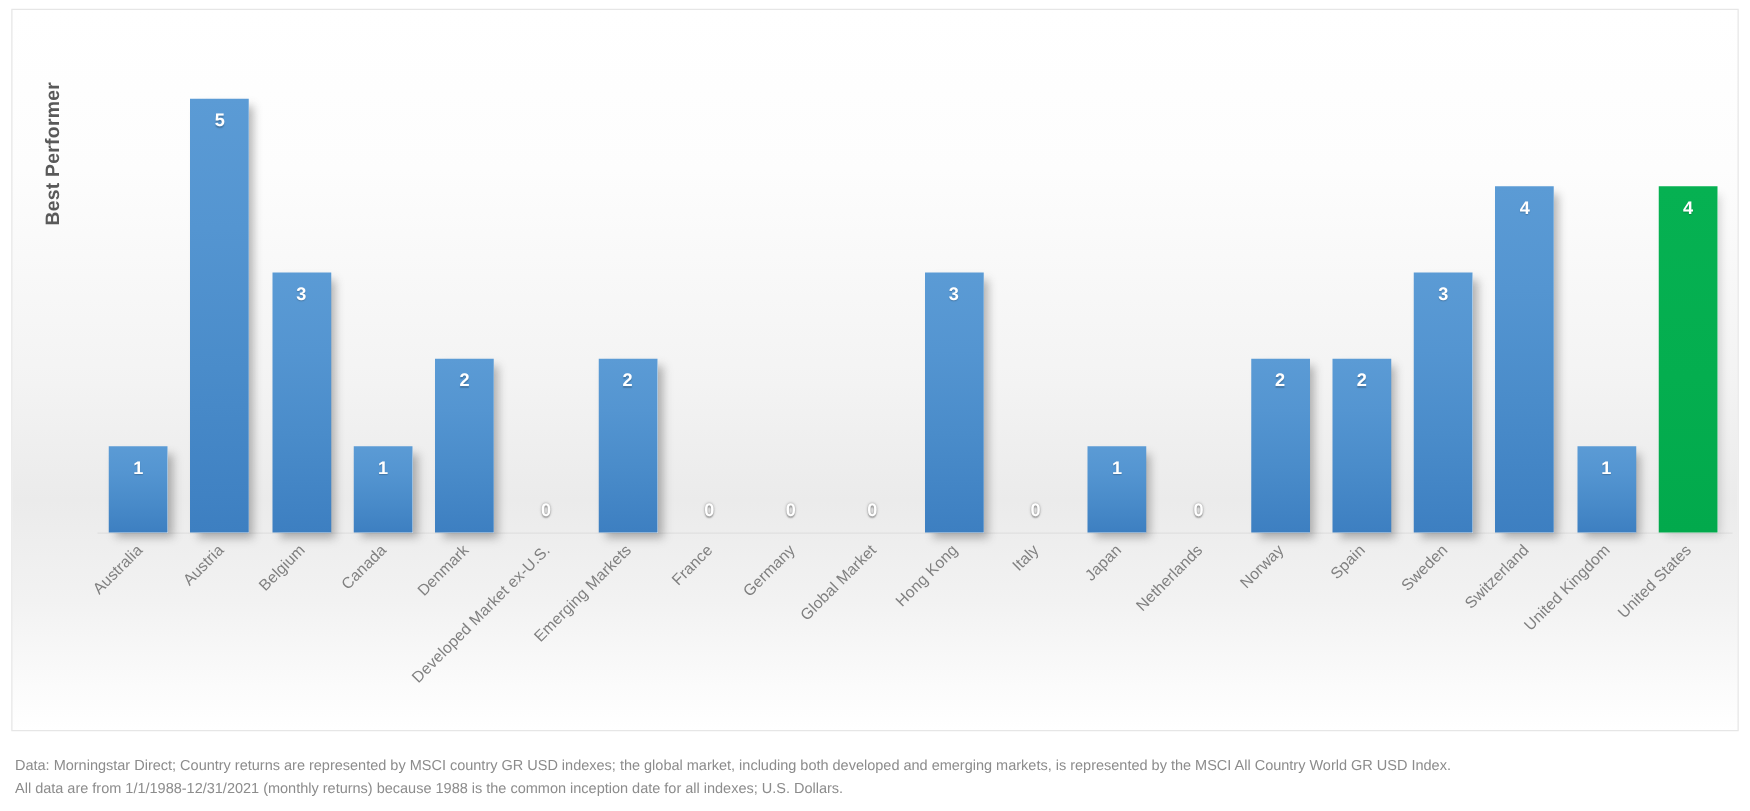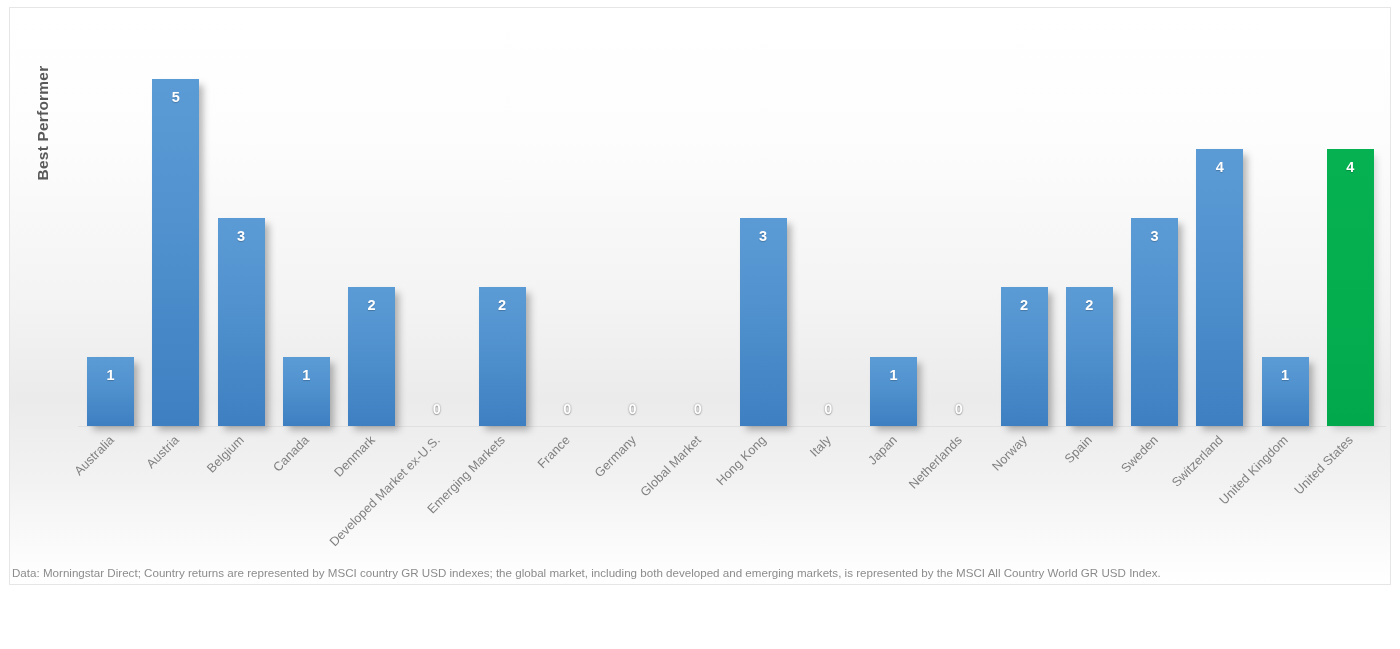--- a/index.html
+++ b/index.html
@@ -167,21 +167,21 @@
   .x-label-inner {
     display: block;
     transform: translateX(-100%);
     transform-origin: 100% 0;
   }
 
   
   .footnote {
     position: absolute;
     left: 12px;
-    top: 564px;
+    top: 604px;
     width: 1380px;
     font-size: 11.6px;
     line-height: 17.5px;
     color: #8c8c8c;
   }
   .footnote div { white-space: nowrap; }
 </style>
 </head>
 <body>
 
@@ -398,15 +398,16 @@
           <div class="x-label">
             <span class="x-label-inner">United States</span>
           </div>
         </div>
       </div>
 
   </div>
 
   <div class="footnote">
     <div>Data: Morningstar Direct; Country returns are represented by MSCI country GR USD indexes; the global market, including both developed and emerging markets, is represented by the MSCI All Country World GR USD Index.</div>
+    <div>All data are from 1/1/1988-12/31/2021 (monthly returns) because 1988 is the common inception date for all indexes; U.S. Dollars.</div>
   </div>
 
 </div>
 
 </body></html>

